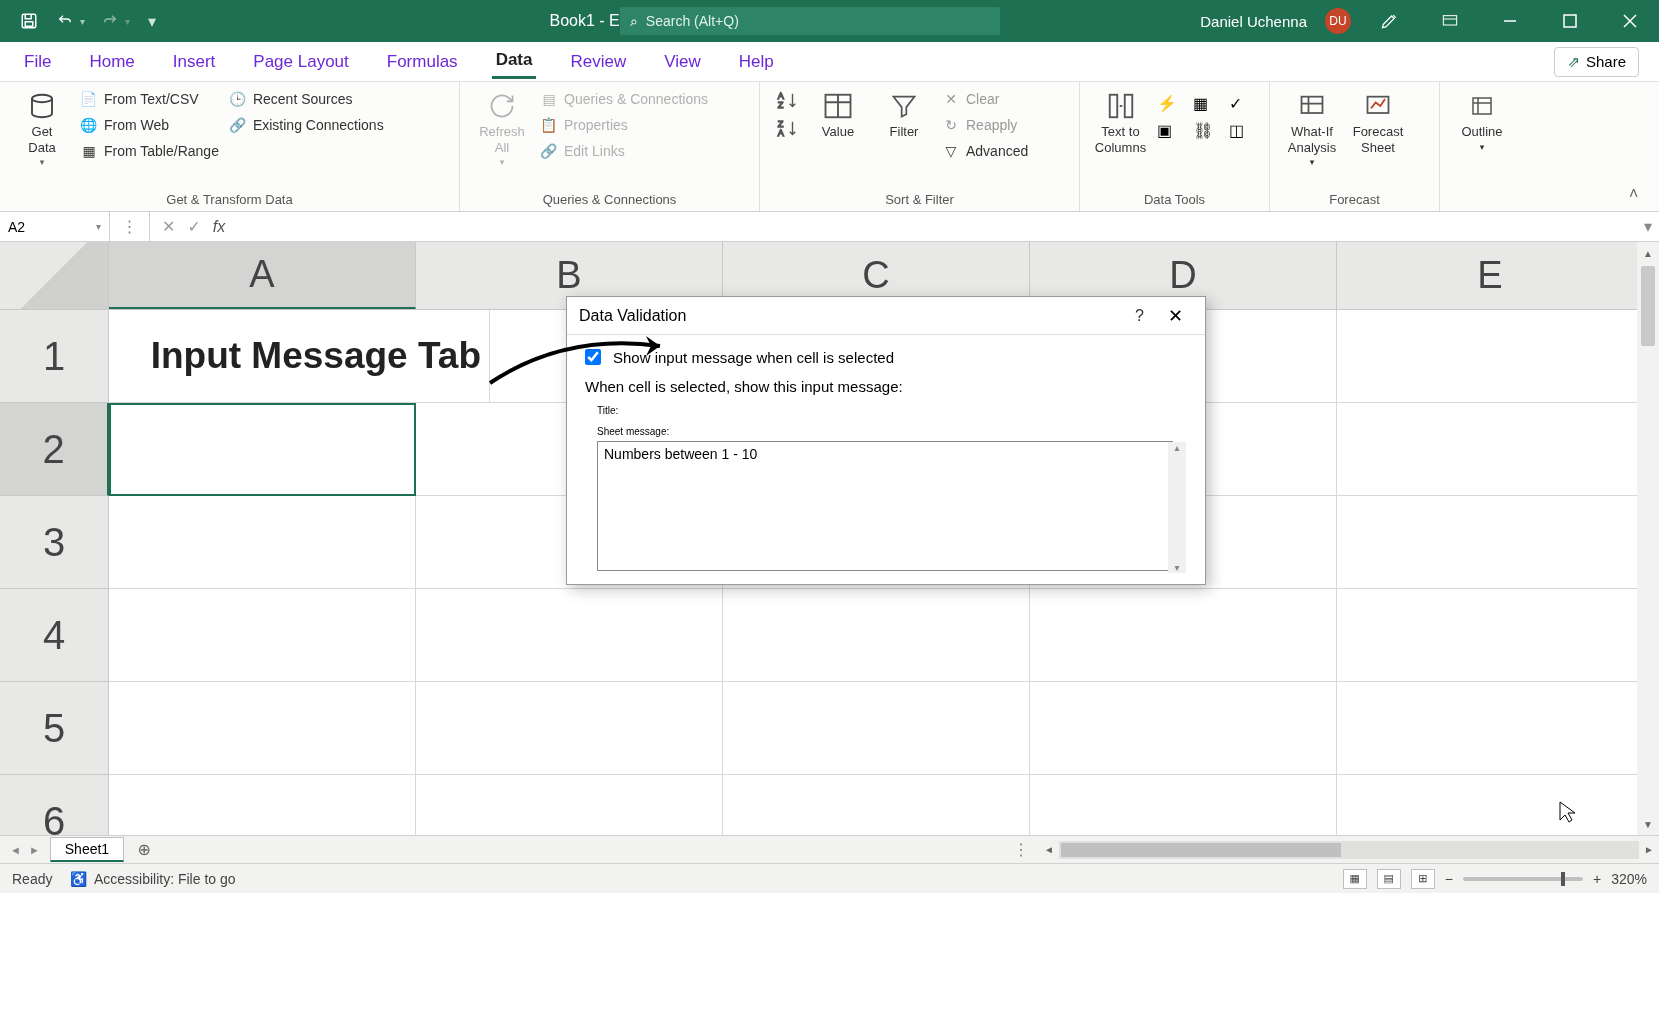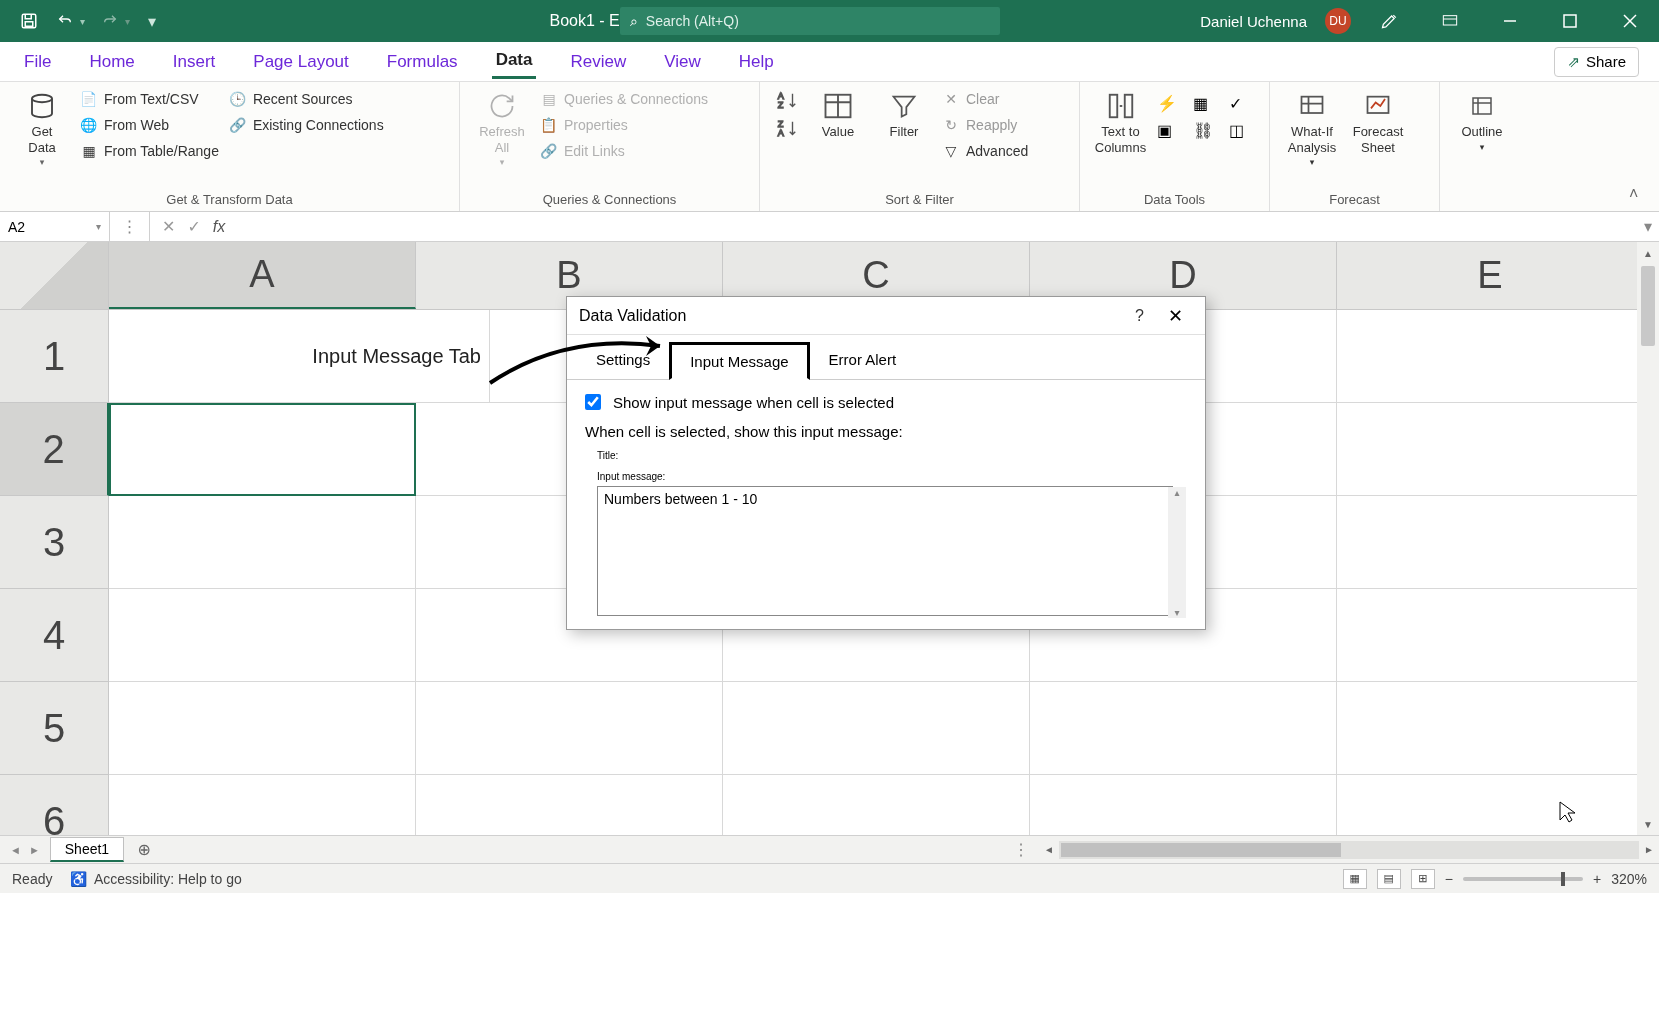--- a/index.html
+++ b/index.html
@@ -49,21 +49,21 @@
 .col-headers { display: flex; height: 68px; background: #e8e8e6; border-bottom: 1px solid #c8c8c8; }
 .corner { width: 109px; border-right: 1px solid #c8c8c8; background: linear-gradient(135deg, #e8e8e6 50%, #d0d0ce 50%); }
 .col-h { width: 307px; border-right: 1px solid #c8c8c8; display: flex; align-items: center; justify-content: center; font-size: 38px; color: #444; }
 .col-h.sel { background: #d4d4d2; border-bottom: 2px solid #1e7052; }
 .rows { display: flex; flex-direction: column; }
 .grid-row { display: flex; height: 93px; }
 .row-h { width: 109px; border-right: 1px solid #c8c8c8; border-bottom: 1px solid #c8c8c8; background: #e8e8e6; display: flex; align-items: center; justify-content: center; font-size: 40px; color: #444; }
 .row-h.sel { background: #d4d4d2; border-right: 2px solid #1e7052; }
 .cell { width: 307px; border-right: 1px solid #d8d8d8; border-bottom: 1px solid #d8d8d8; display: flex; align-items: center; justify-content: center; font-size: 28px; color: #222; }
 .cell.sel { border: 2px solid #1e7052; position: relative; }
-.cell.label { font-weight: 400; font-size: 20px; }
+.cell.label { font-weight: 700; font-size: 37px; }
 
 .vscroll { position: absolute; right: 0; top: 0; bottom: 0; width: 22px; background: #f2f2f0; display: flex; flex-direction: column; align-items: center; }
 .vscroll .arrow { height: 22px; width: 100%; display: flex; align-items: center; justify-content: center; color: #666; cursor: pointer; font-size: 10px; }
 .vscroll .thumb { width: 14px; height: 80px; background: #c8c8c8; border-radius: 2px; margin-top: 2px; }
 
 
 .tabstrip { height: 28px; background: #f2f2f0; display: flex; align-items: center; border-top: 1px solid #d0d0d0; }
 .tabstrip .nav { padding: 0 10px; color: #888; display: flex; gap: 8px; font-size: 11px; }
 .tabstrip .sheet-tab { background: #fff; border: 1px solid #c0c0c0; border-bottom: none; padding: 3px 14px; font-size: 14px; border-bottom: 2px solid #1e7052; cursor: pointer; }
 .tabstrip .add-sheet { width: 24px; height: 24px; display: flex; align-items: center; justify-content: center; margin-left: 8px; cursor: pointer; color: #666; }
@@ -481,54 +481,49 @@
         <div class="hthumb"></div>
       </div>
     <span class="harrow">►</span>
   </div>
 </div>
 
 <div class="statusbar">
   <span>Ready</span>
   <span style="display:flex;gap:6px;align-items:center">
     <span>♿</span>
-    <span>Accessibility: Help to go</span>
+    <span>Accessibility: File to go</span>
   </span>
   <div class="zoom">
     <span class="view-btn">▦</span>
     <span class="view-btn">▤</span>
     <span class="view-btn">⊞</span>
     <span>−</span>
     <div class="slider">
         <div class="knob"></div>
       </div>
     <span>+</span>
     <span>320%</span>
   </div>
 </div>
 
 <div class="dialog">
   <div class="dlg-title">
     <span>Data Validation</span>
     <span class="help">?</span>
     <span class="close">✕</span>
   </div>
-  <div class="dlg-tabs">
-    <div class="dlg-tab">Settings</div>
-    <div class="dlg-tab active">Input Message</div>
-    <div class="dlg-tab">Error Alert</div>
-  </div>
   <div class="dlg-body">
     <label class="chk-row">
       <input type="checkbox" checked="" style="">
       <span>Show input message when cell is selected</span>
     </label>
     <div>When cell is selected, show this input message:</div>
     <div class="field-label">Title:</div>
-    <div class="field-label">Input message:</div>
+    <div class="field-label">Sheet message:</div>
     <div class="msgbox-wrap">
       <textarea class="msgbox" style="">Numbers between 1 - 10</textarea>
       <div class="msgbox-sc">
           <span>▴</span>
           <span>▾</span>
         </div>
     </div>
   </div>
 </div>
 

